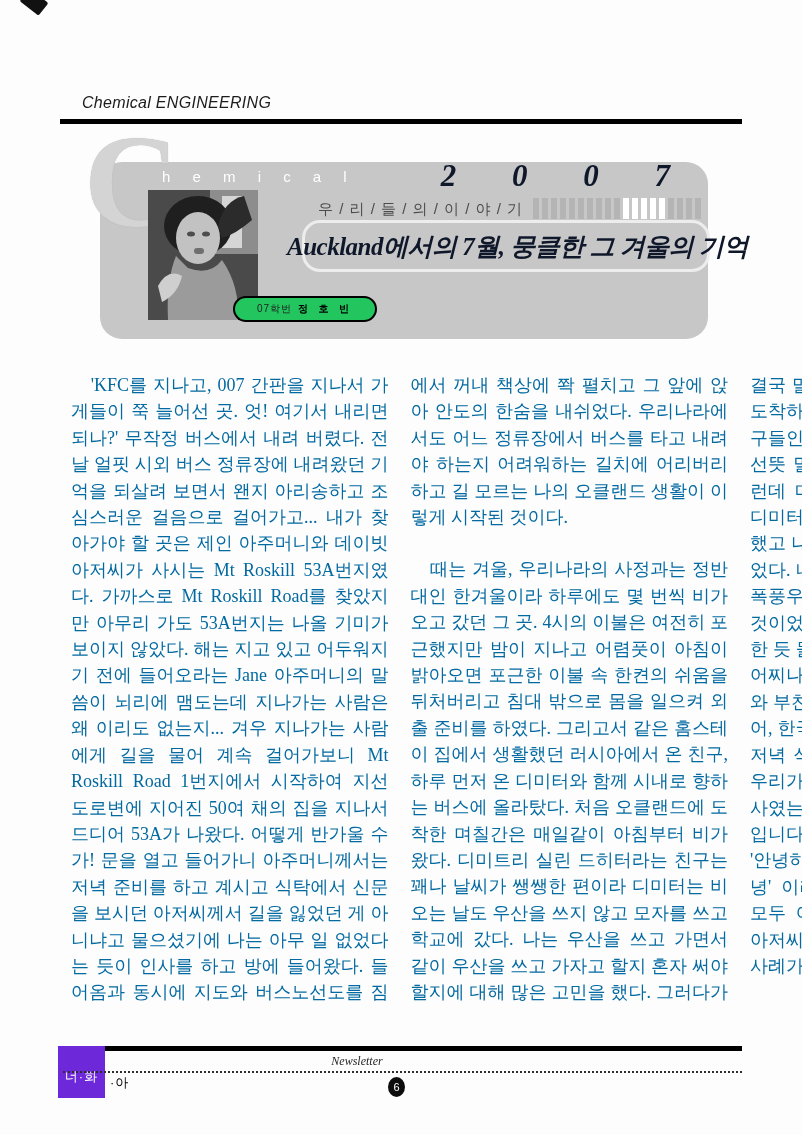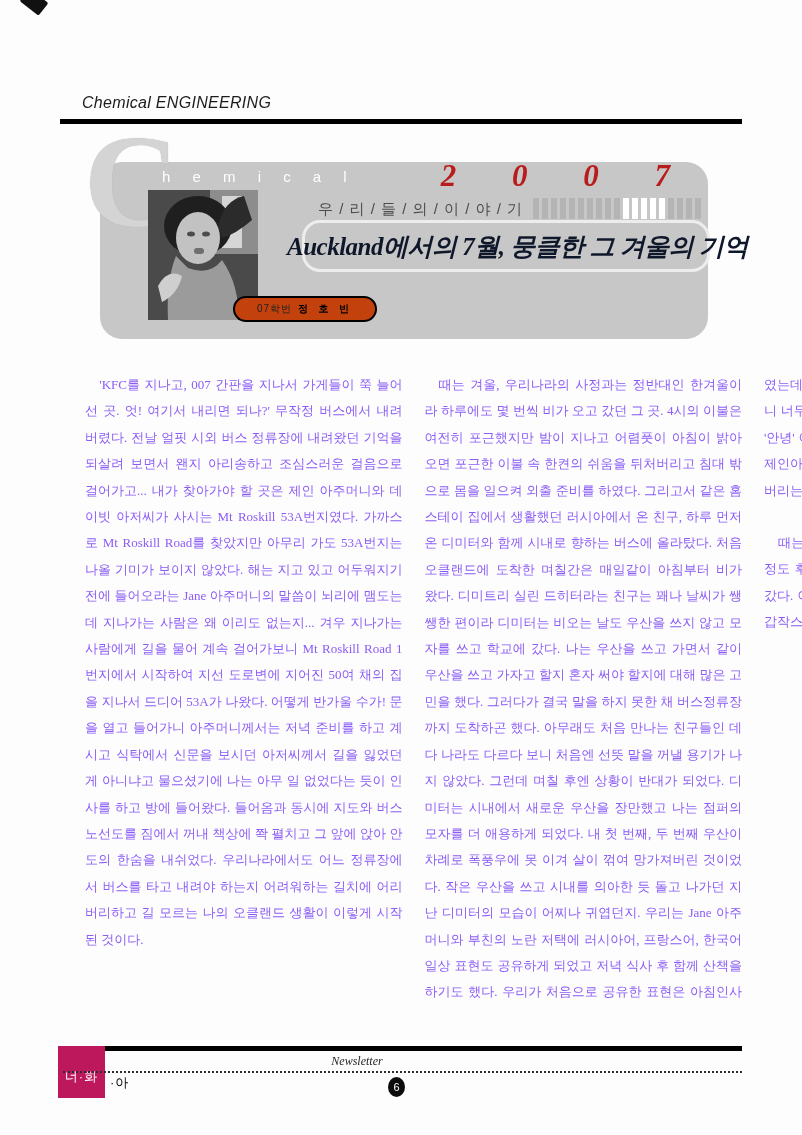--- a/index.html
+++ b/index.html
@@ -15,49 +15,49 @@
     font-style:italic;font-size:16px;color:#1c1c1c;letter-spacing:.3px;}
   .rule-top{position:absolute;left:60px;top:119px;width:682px;height:5px;background:#000;}
   
   .banner{position:absolute;left:100px;top:162px;width:608px;height:177px;background:#c7c7c7;
     border-radius:22px;}
   .big-c{position:absolute;left:-16px;top:-46px;font-size:132px;line-height:1;
     font-family:"Liberation Serif",serif;color:#d4d4d4;text-shadow:0 0 1px #adadad;font-weight:bold;}
   .hemical{position:absolute;left:62px;top:6px;color:#fff;
     font-family:"Liberation Sans",sans-serif;font-size:15px;letter-spacing:9px;}
   .year{position:absolute;right:14px;top:-4px;font-style:italic;font-weight:bold;
-    font-family:"Liberation Serif",serif;font-size:31px;color:#b91c1c;letter-spacing:24px;white-space:nowrap;}
+    font-family:"Liberation Serif",serif;font-size:31px;color:#0f172a;letter-spacing:24px;white-space:nowrap;}
   .photo{position:absolute;left:48px;top:28px;width:110px;height:130px;background:#555;overflow:hidden;}
   .photo svg{display:block;}
   .section-row{position:absolute;left:218px;top:36px;display:flex;align-items:flex-end;}
   .section-label{font-size:15px;color:#4c4c4c;letter-spacing:1px;white-space:nowrap;
     font-family:"Liberation Sans",sans-serif;}
   .stripes{display:inline-flex;margin-left:10px;align-items:center;height:21px;}
   .stripe{width:6px;height:21px;margin-right:3px;}
   .stripe.g{background:#b4b4b4;}
   .stripe.w{background:#ffffff;}
   .title-box{position:absolute;left:202px;top:58px;width:402px;height:46px;
     border:3px solid #ededed;border-radius:18px;}
   .article-title{position:absolute;left:-18px;top:7px;white-space:nowrap;
     font-family:"Liberation Serif",serif;font-weight:bold;font-style:italic;
     font-size:25px;color:#0f172a;letter-spacing:-.5px;}
-  .byline{position:absolute;left:133px;top:134px;width:140px;height:22px;background:#c2410c;
+  .byline{position:absolute;left:133px;top:134px;width:140px;height:22px;background:#22c55e;
     border:2px solid #000;border-radius:13px;display:flex;align-items:center;justify-content:center;}
   .byline .prefix{font-size:10px;color:#222;margin-right:6px;letter-spacing:1px;
     font-family:"Liberation Sans",sans-serif;}
   .byline .name{font-size:10px;font-weight:bold;color:#000;letter-spacing:4px;}
   
-  .article{position:absolute;left:85px;top:372px;width:657px;height:650px;
+  .article{position:absolute;left:71px;top:372px;width:657px;height:650px;
     column-count:2;column-gap:22px;column-fill:auto;
-    font-size:13px;line-height:26.4px;color:#8b5cf6;text-align:justify;}
+    font-size:18px;line-height:26.4px;color:#0369a1;text-align:justify;}
   .article p{margin:0;text-indent:1.1em;}
   .article p + p{margin-top:26px;}
   
   .rule-bottom{position:absolute;left:60px;top:1046px;width:682px;height:5px;background:#000;}
-  .footer-badge{position:absolute;left:58px;top:1046px;width:47px;height:52px;background:#be185d;
+  .footer-badge{position:absolute;left:58px;top:1046px;width:47px;height:52px;background:#6d28d9;
     color:#fff;font-size:13px;letter-spacing:1px;display:flex;align-items:flex-end;
     justify-content:center;padding-bottom:12px;box-sizing:border-box;
     font-family:"Liberation Sans",sans-serif;}
   .footer-badge-suffix{position:absolute;left:110px;top:1074px;font-size:13px;color:#000;
     font-family:"Liberation Sans",sans-serif;letter-spacing:1px;}
   .dotted{position:absolute;left:63px;top:1071px;width:679px;border-top:2px dotted #2e2e2e;}
   .newsletter{position:absolute;left:0;top:1054px;width:714px;text-align:center;
     font-style:italic;font-size:12px;color:#1f1f1f;}
   .pagenum{position:absolute;left:388px;top:1077px;width:17px;height:20px;background:#0c0c0c;
     border-radius:50%;color:#fff;font-size:11px;display:flex;align-items:center;justify-content:center;

